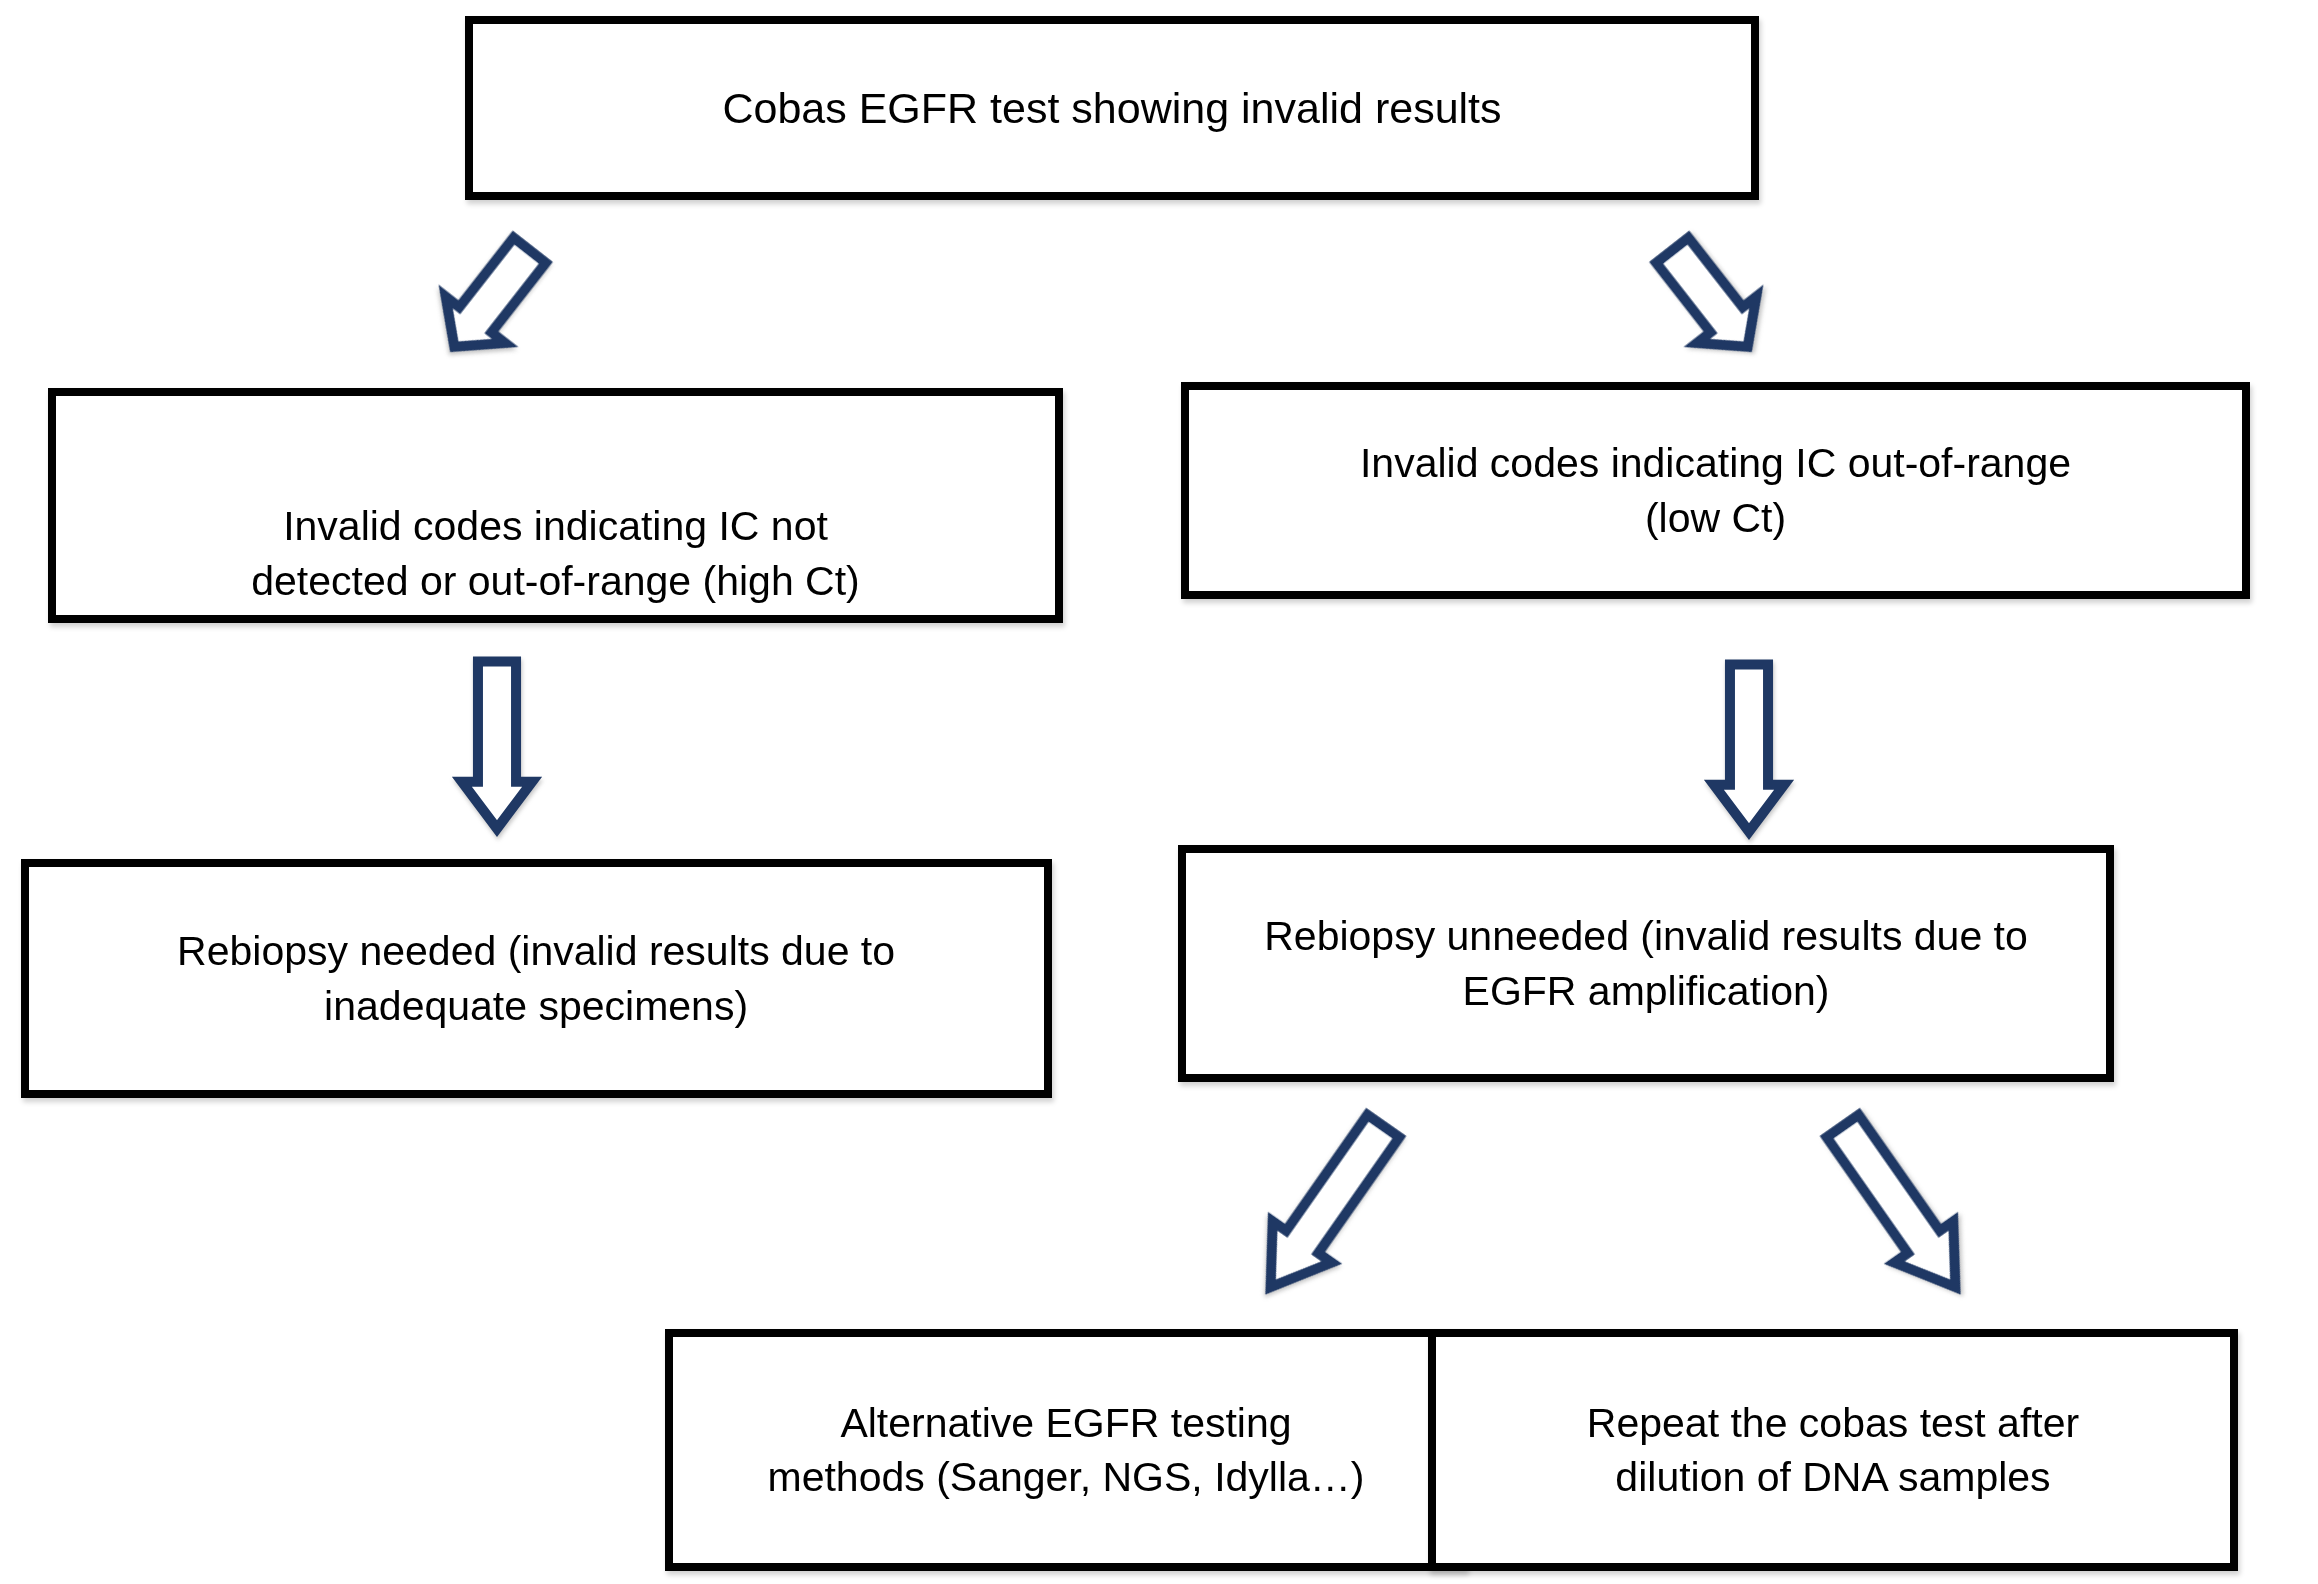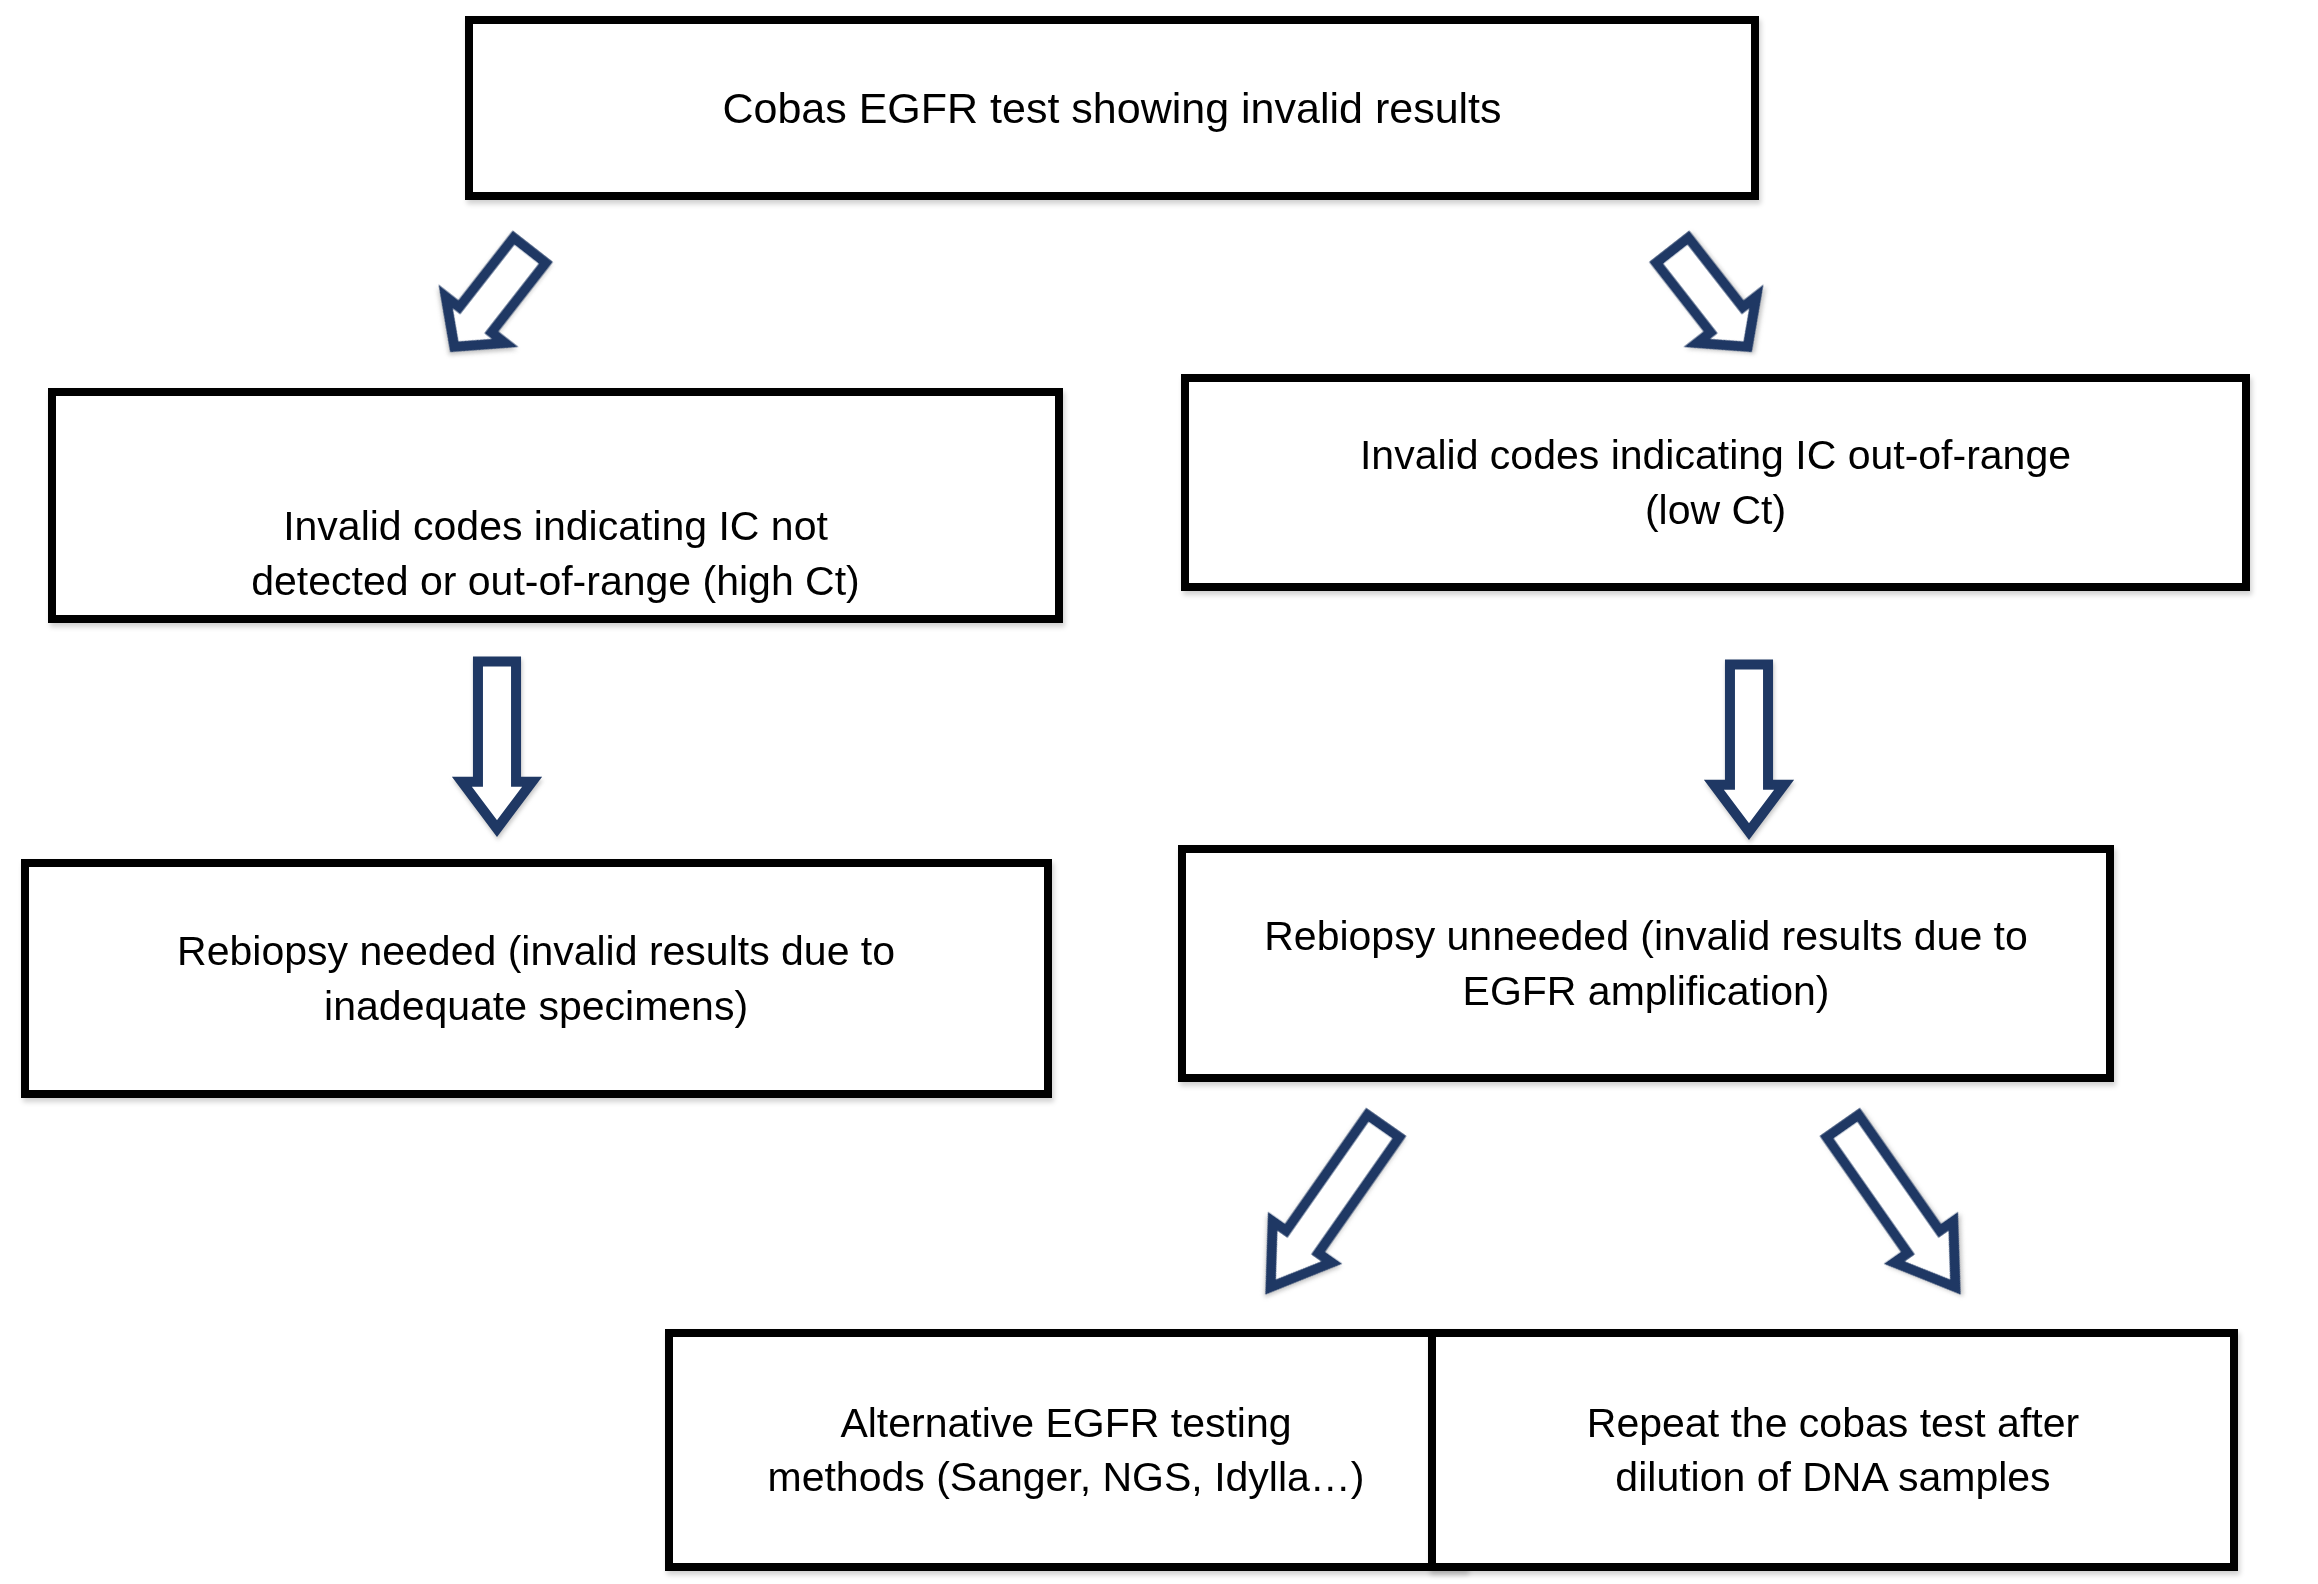--- a/index.html
+++ b/index.html
@@ -26,21 +26,21 @@
     justify-content: center;
     text-align: center;
     font-size: 41px;
     line-height: 1.32;
     white-space: pre-line;
     padding: 7.3px 22px;
     box-shadow: 1.5px 4.4px 5.1px rgba(0,0,0,0.18);
   }
   #node-root { left: 465px; top: 16px; width: 1294px; height: 184px; font-size: 43px; }
   #node-left-branch   { left: 48px;   top: 388px;  width: 1015px; height: 235px; align-items: flex-end; }
-  #node-right-branch  { left: 1181px; top: 374px;  width: 1069px; height: 217px; text-align: center; }
+  #node-right-branch  { left: 1181px; top: 382px;  width: 1069px; height: 217px; text-align: center; }
   #node-left-outcome  { left: 20.6px;   top: 859px; width: 1031px; height: 239px; }
   #node-right-outcome { left: 1178px; top: 845px; width: 936px; height: 237px; }
   #node-option-alt    { left: 665px;  top: 1329px; width: 802px; height: 242px; }
   #node-option-repeat { left: 1428px; top: 1329px; width: 810px; height: 242px; }
 
   .arrow {
     position: absolute;
     overflow: visible;
     filter: drop-shadow(1.5px 3.7px 2.2px rgba(90,90,90,0.35));
   }

